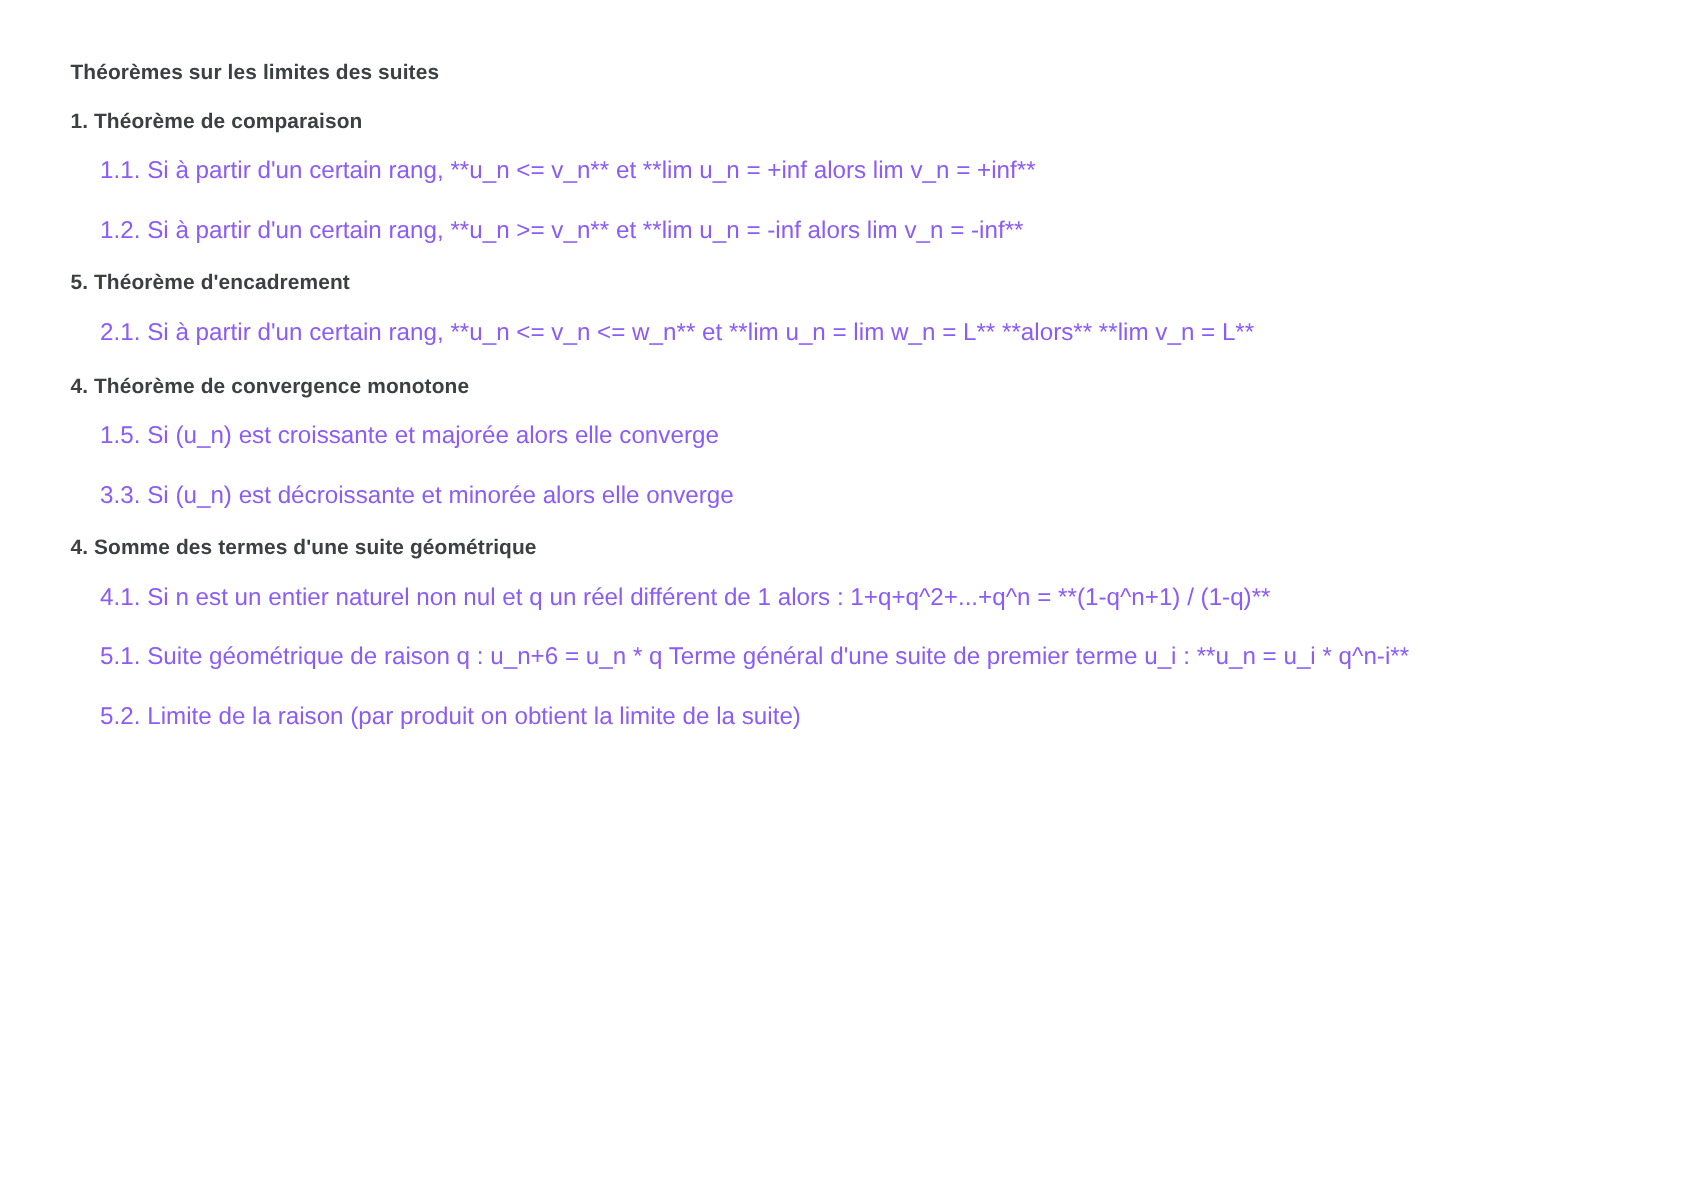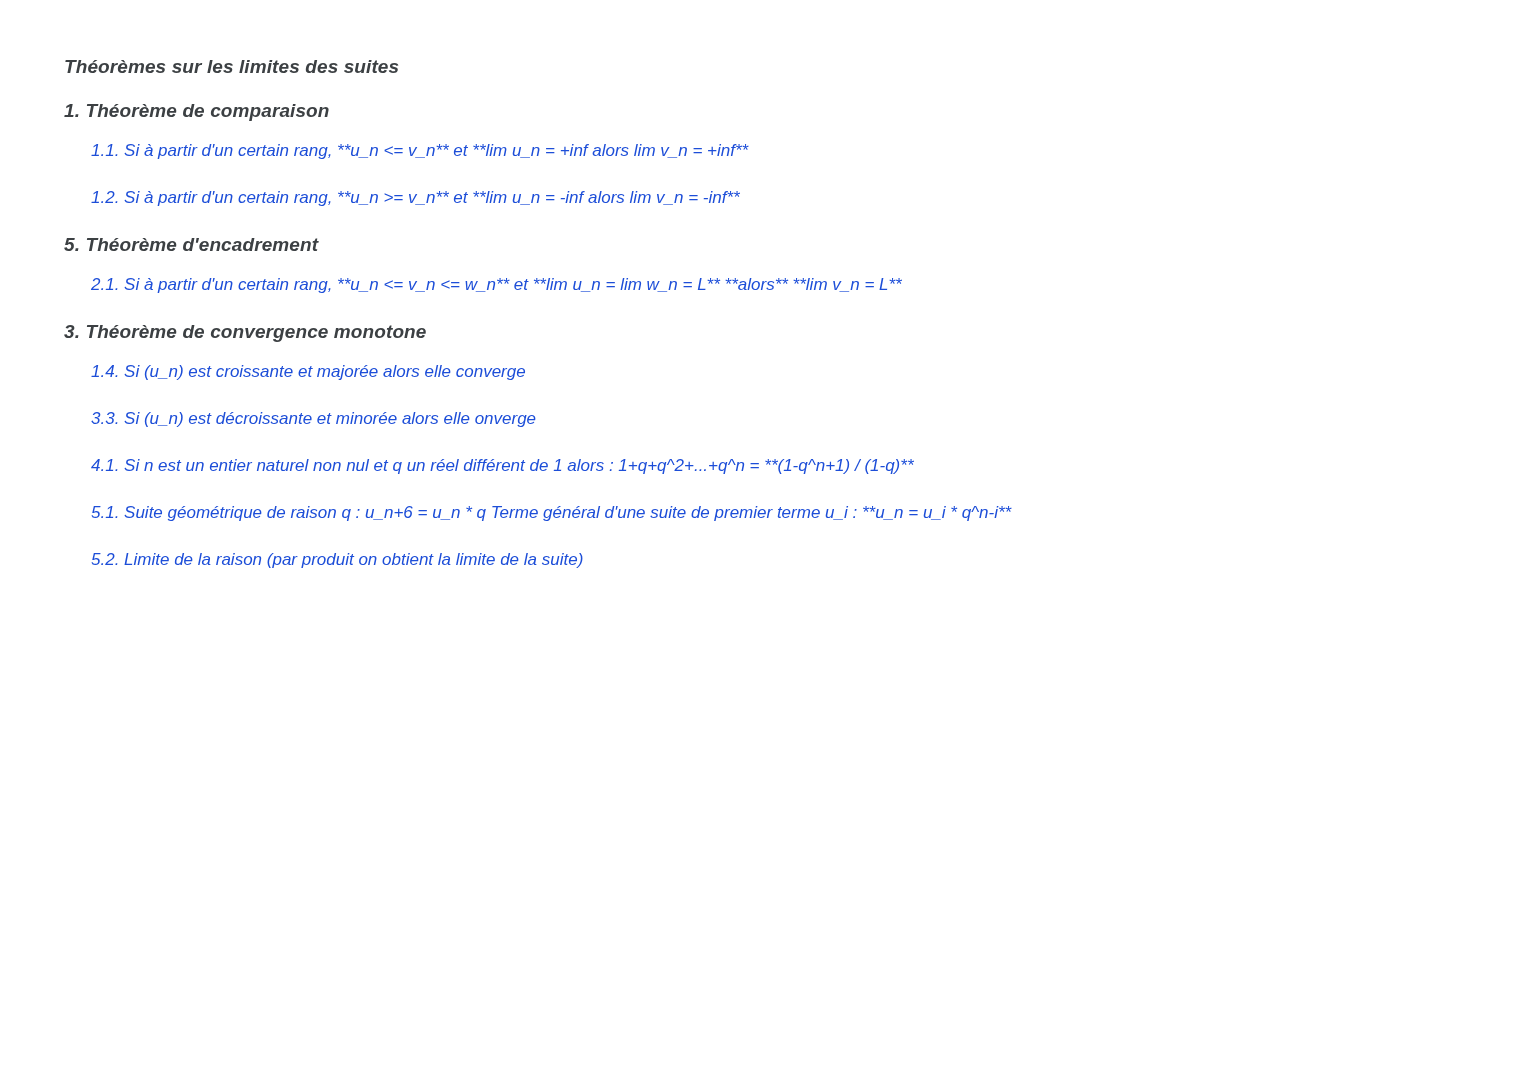--- a/index.html
+++ b/index.html
@@ -14,21 +14,20 @@
     font-family: "Liberation Sans", sans-serif;
     color: #3c4043;
     -webkit-font-smoothing: antialiased;
   }
   .page {
     box-sizing: border-box;
     width: 1528px;
     min-height: 1080px;
     padding: 56px 64px 40px 64px;
     background: #ffffff;
-    font-style: italic;
   }
   .doc-title {
     font-size: 19px;
     font-weight: bold;
     color: #3c4043;
     margin: 0 0 22px 0;
     letter-spacing: 0.1px;
   }
   .section {
     margin: 4px 0 8px 0;
@@ -39,23 +38,23 @@
     color: #3c4043;
     margin: 0 0 18px 0;
     letter-spacing: 0.1px;
   }
   .items {
     margin: 0;
     padding: 0;
     list-style: none;
   }
   .item {
-    font-size: 17px;
+    font-size: 22px;
     font-weight: normal;
-    color: #1d4ed8;
+    color: #8b5cf6;
     line-height: 1.35;
     margin: 0 0 24px 0;
     padding-left: 27px;
   }
   .section + .section {
     margin-top: 0;
   }
 </style>
 </head>
 <body>
@@ -73,28 +72,29 @@
   </div>
 
   <div class="section">
     <h2 class="section-title">5. Théorème d'encadrement</h2>
     <ul class="items">
       <li class="item">2.1. Si à partir d'un certain rang, **u_n &lt;= v_n &lt;= w_n** et **lim u_n = lim w_n = L** **alors** **lim v_n = L**</li>
     </ul>
   </div>
 
   <div class="section">
-    <h2 class="section-title">3. Théorème de convergence monotone</h2>
+    <h2 class="section-title">4. Théorème de convergence monotone</h2>
     <ul class="items">
-      <li class="item">1.4. Si (u_n) est croissante et majorée alors elle converge</li>
+      <li class="item">1.5. Si (u_n) est croissante et majorée alors elle converge</li>
       <li class="item">3.3. Si (u_n) est décroissante et minorée alors elle onverge</li>
     </ul>
   </div>
 
   <div class="section">
+    <h2 class="section-title">4. Somme des termes d'une suite géométrique</h2>
     <ul class="items">
       <li class="item">4.1. Si n est un entier naturel non nul et q un réel différent de 1 alors : 1+q+q^2+...+q^n = **(1-q^n+1) / (1-q)**</li>
     </ul>
   </div>
 
   <div class="section">
     <ul class="items">
       <li class="item">5.1. Suite géométrique de raison q : u_n+6 = u_n * q Terme général d'une suite de premier terme u_i : **u_n = u_i * q^n-i**</li>
       <li class="item">5.2. Limite de la raison (par produit on obtient la limite de la suite)</li>
     </ul>

